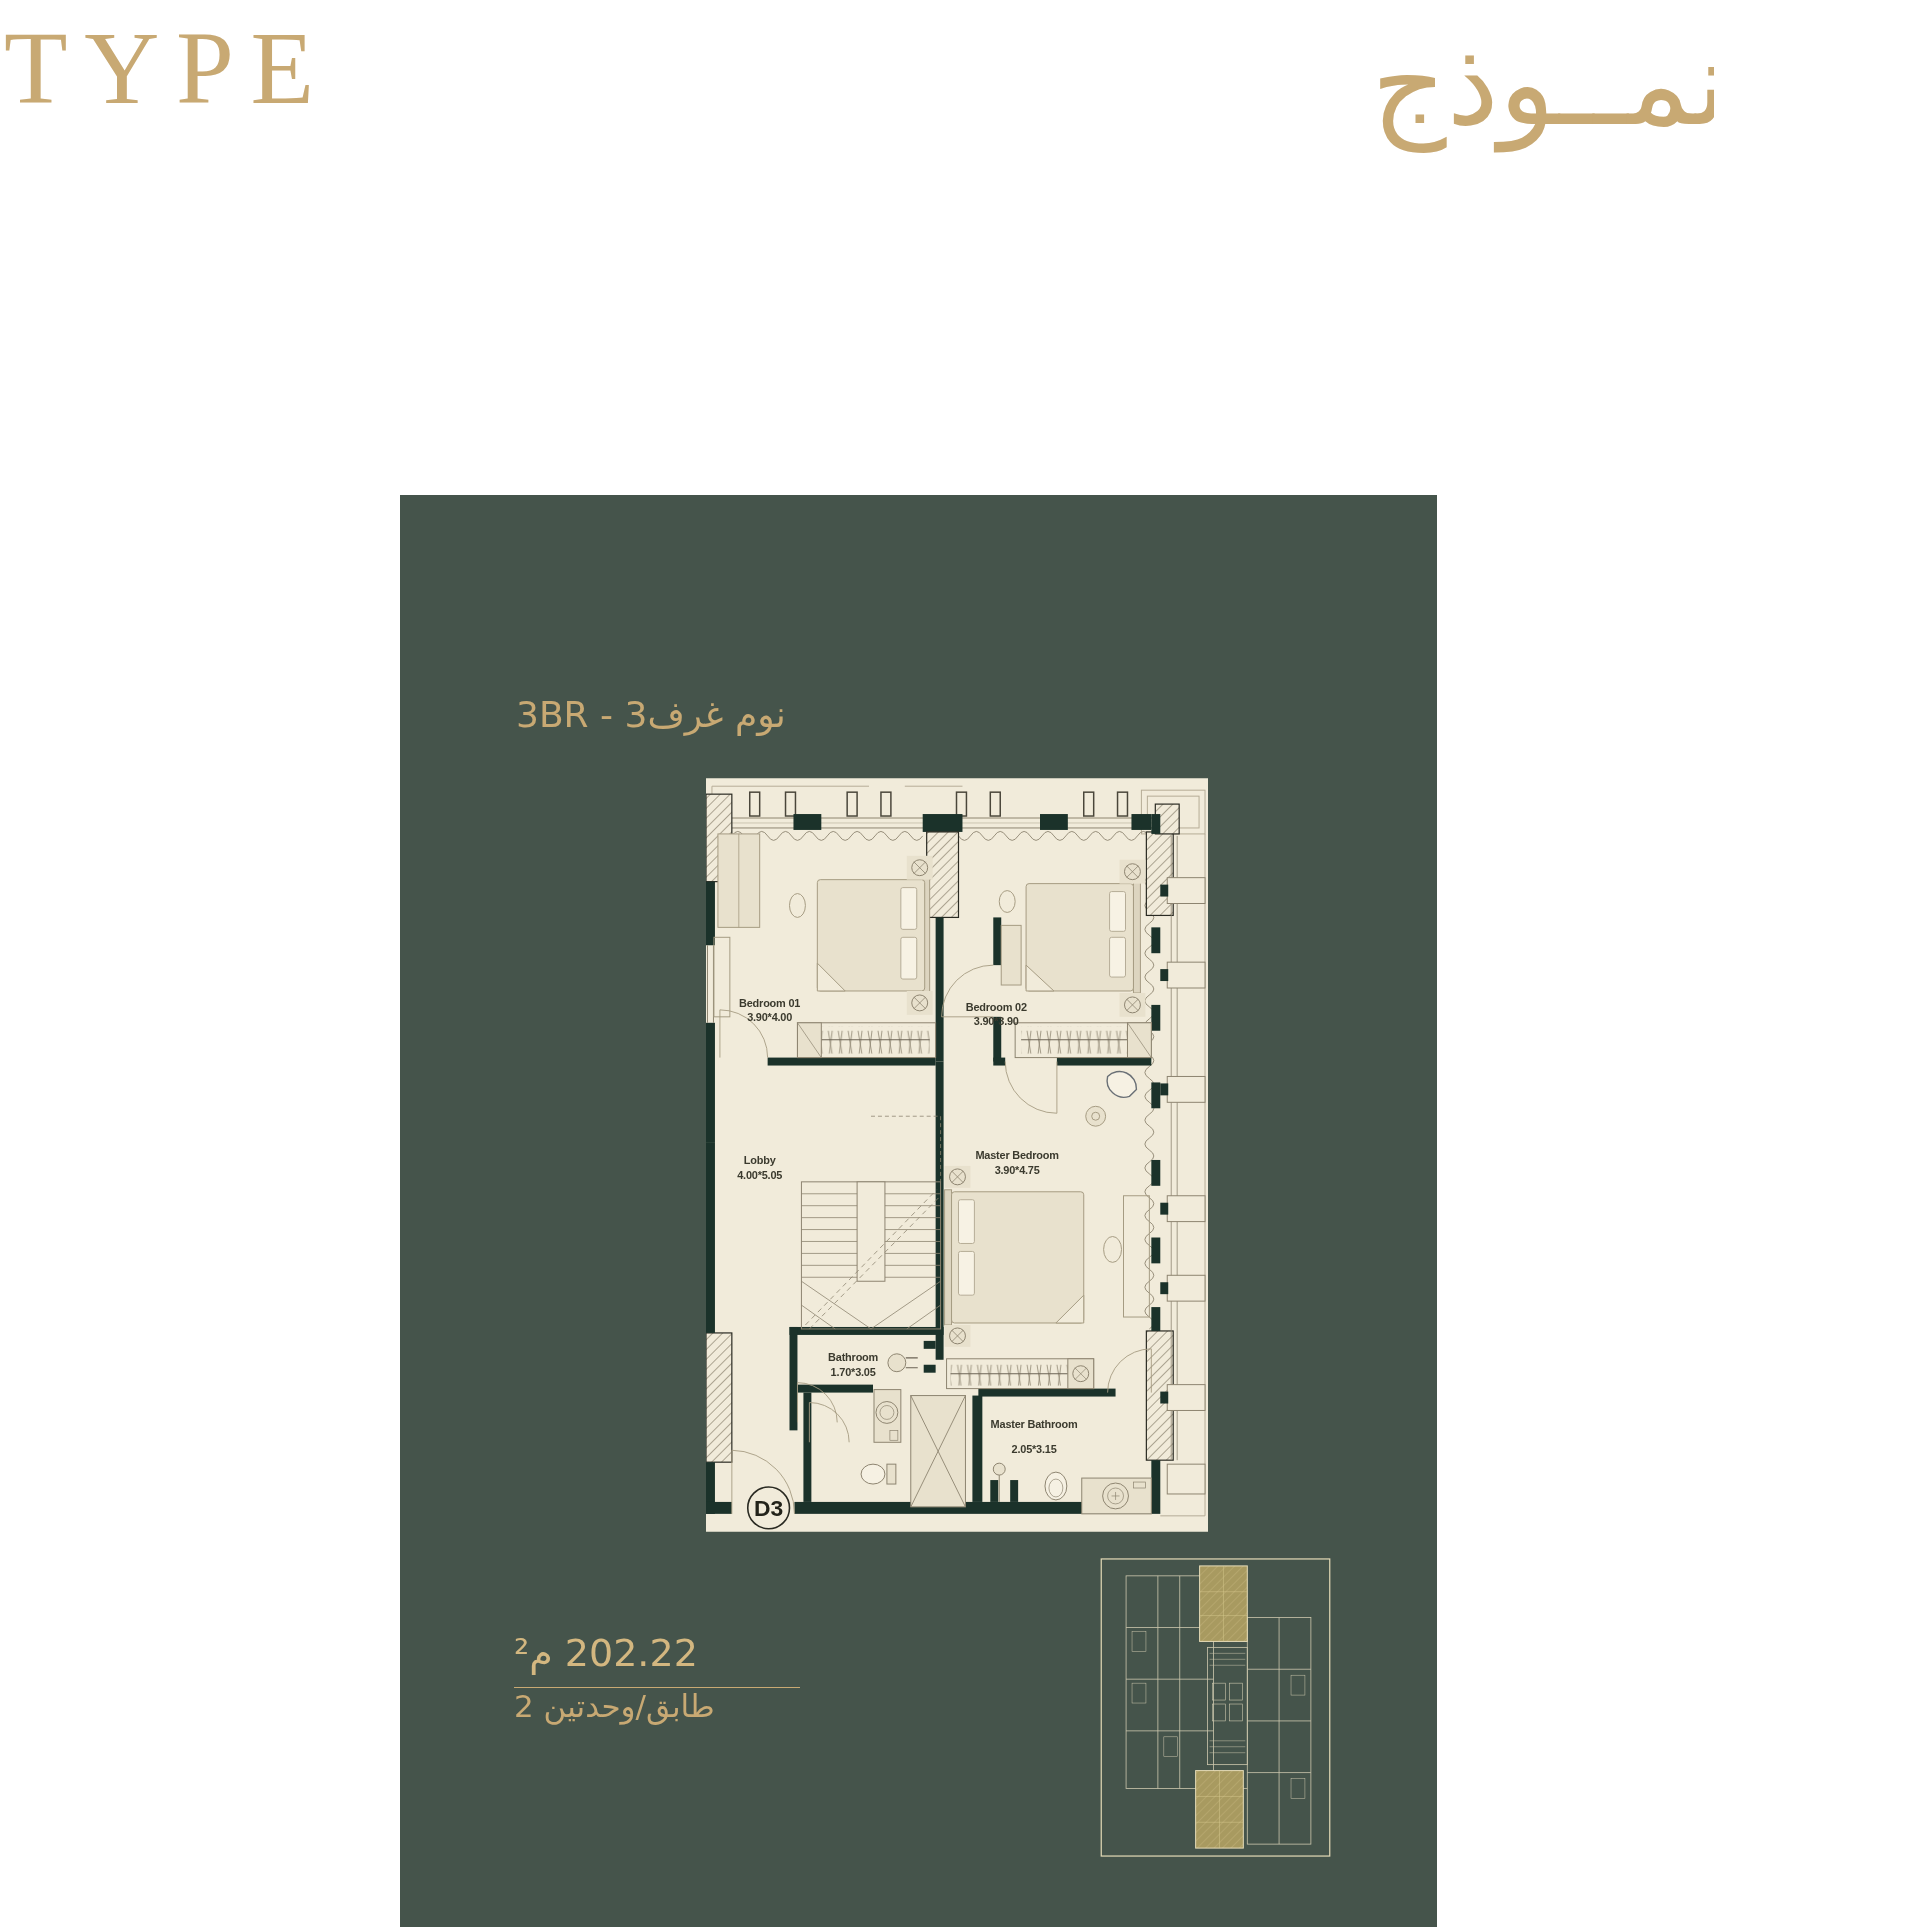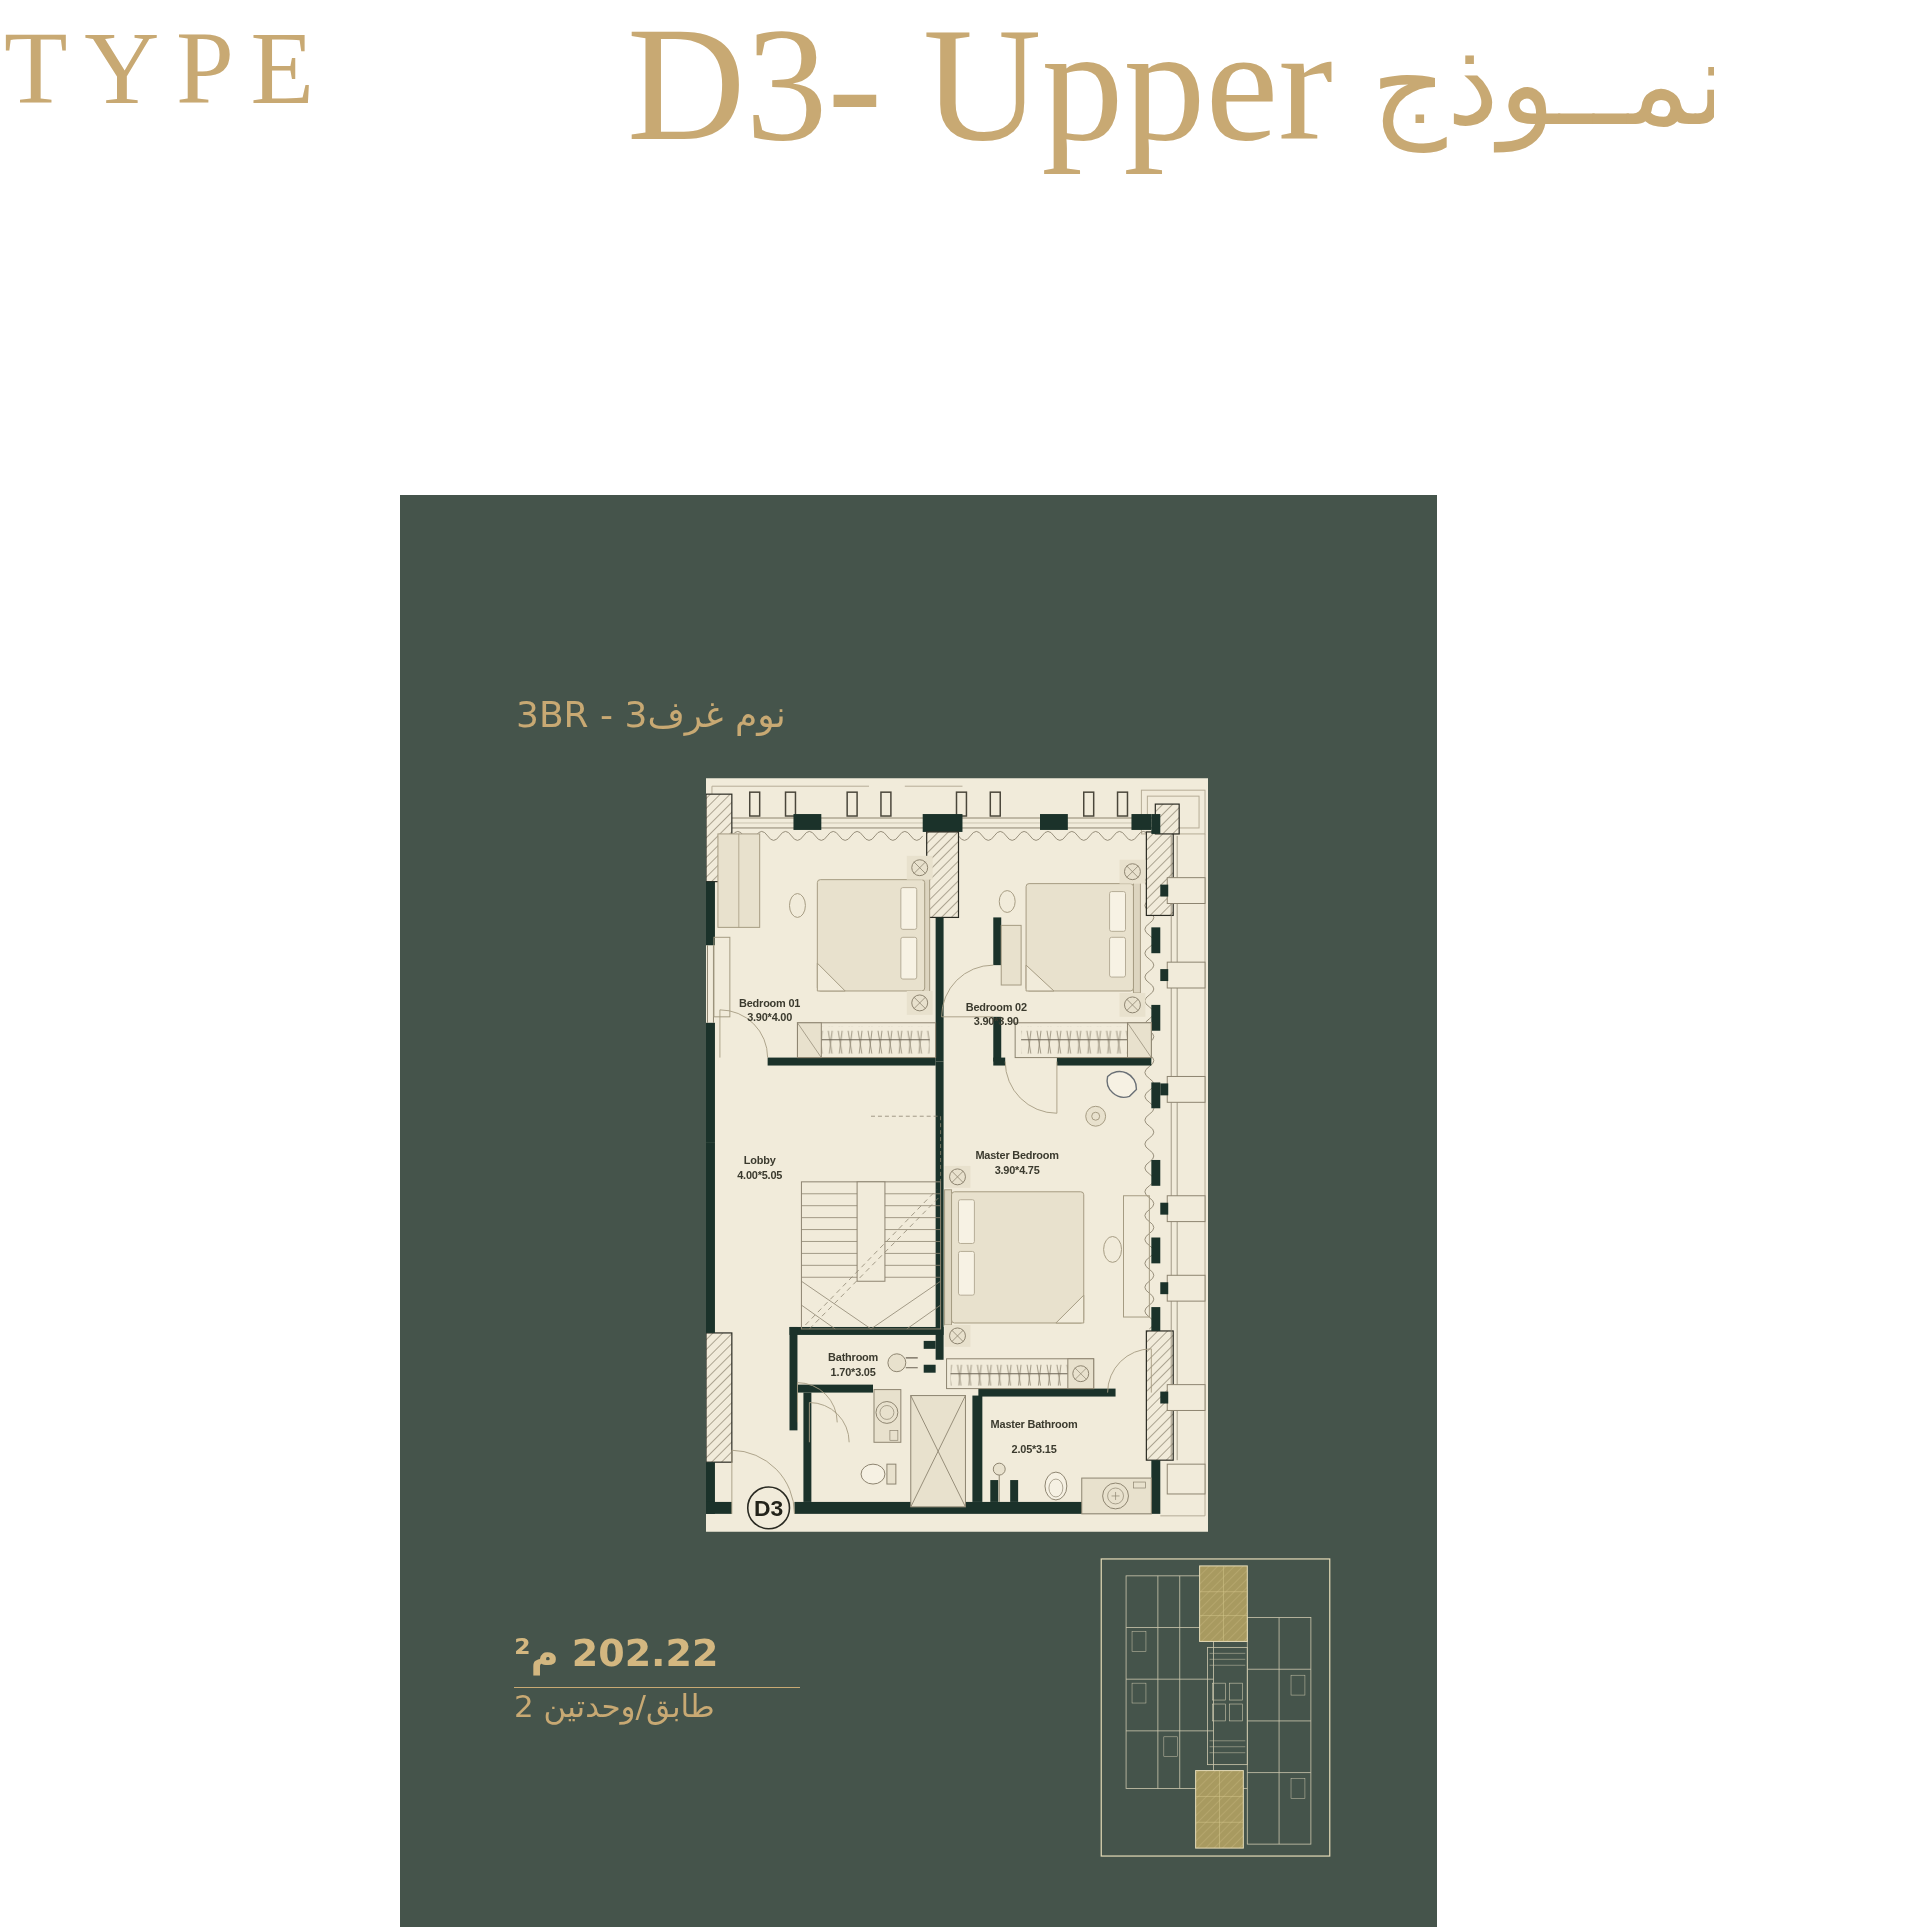--- a/index.html
+++ b/index.html
@@ -11,36 +11,35 @@
                 font-size:164px;line-height:1;white-space:nowrap;}
   .header-arabic{position:absolute;right:-14px;top:14px;font-size:117px;line-height:1.2;
                  font-family:"DejaVu Sans",sans-serif;color:var(--gold);direction:rtl;white-space:nowrap;}
   .card{position:absolute;left:400px;top:495px;width:1037px;height:1433px;background:var(--green);}
   .card-title{position:absolute;left:513px;top:566px;font-size:135px;line-height:1;
               color:var(--goldlight);white-space:nowrap;}
   .card-subtitle{position:absolute;left:516px;top:692px;font-size:36px;line-height:1.25;
                  font-family:"DejaVu Sans",sans-serif;color:var(--gold);direction:ltr;unicode-bidi:plaintext;white-space:nowrap;}
   .planbox{position:absolute;left:706px;top:778px;width:502px;height:754px;}
   .areabox{position:absolute;left:514px;top:1632px;width:286px;color:var(--goldlight);}
-  .area-value{font-size:38px;line-height:1.15;font-family:"DejaVu Sans",sans-serif;direction:rtl;text-align:left;font-weight:bold;}
+  .area-value{font-size:38px;line-height:1.15;font-family:"DejaVu Sans",sans-serif;direction:rtl;text-align:left;}
   .area-rule{height:0;border-top:1.5px solid var(--gold);margin-top:11px;}
   .units-line{font-size:31px;line-height:1.2;font-family:"DejaVu Sans",sans-serif;
               direction:ltr;text-align:left;color:var(--gold);white-space:nowrap;}
   .keyplanbox{position:absolute;left:1096px;top:1552px;width:239px;height:311px;}
   svg text.rlbl{font-family:"Liberation Sans",sans-serif;font-weight:bold;font-size:11px;
                 fill:var(--label);letter-spacing:-0.2px;}
   svg text.badge{font-family:"Liberation Sans",sans-serif;font-weight:bold;font-size:23px;fill:#23231a;}
 </style>
 </head>
 <body>
 
 <div class="page">
 
   <div class="type-label gold-serif">TYPE</div>
-  <div class="header-title gold-serif">D3- Upper</div>
   <div class="header-arabic">نمــوذج</div>
 
   <div class="card"></div>
   <div class="card-subtitle">3BR - 3غرف‎ نوم</div>
 
   <div class="planbox">
   <svg width="502" height="754" viewBox="0 0 505 758">
     <defs>
       <pattern id="hatch" width="7" height="7" patternUnits="userSpaceOnUse" patternTransform="rotate(45)">
         <rect width="7" height="7" fill="#f1ebda"></rect>

